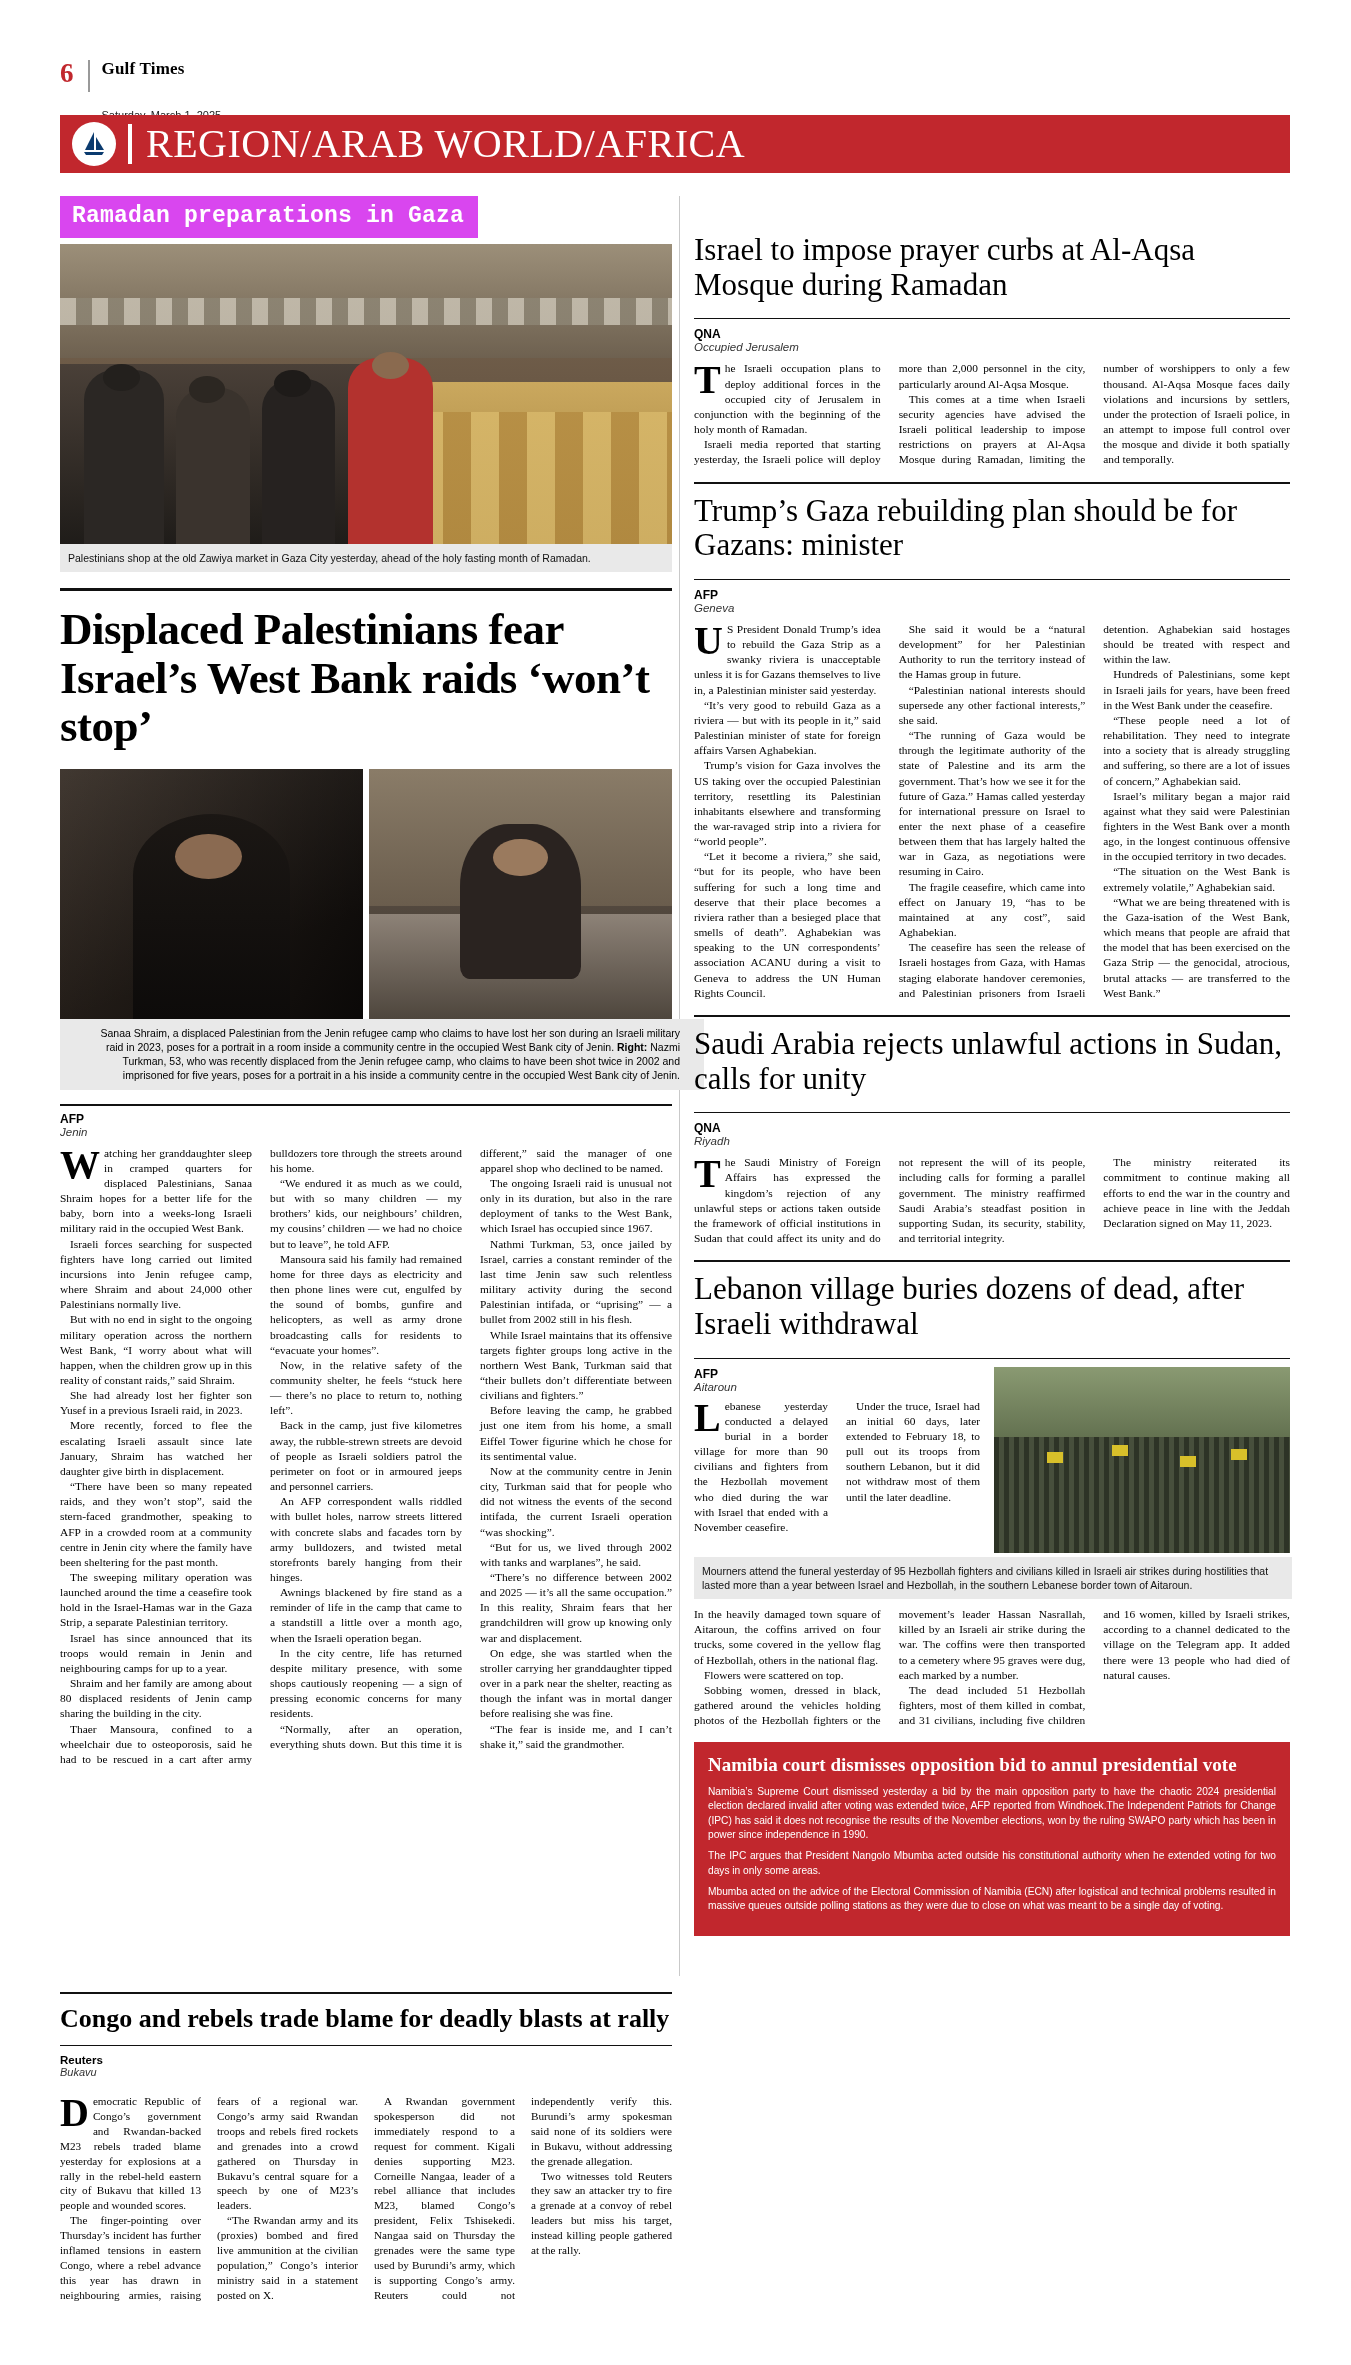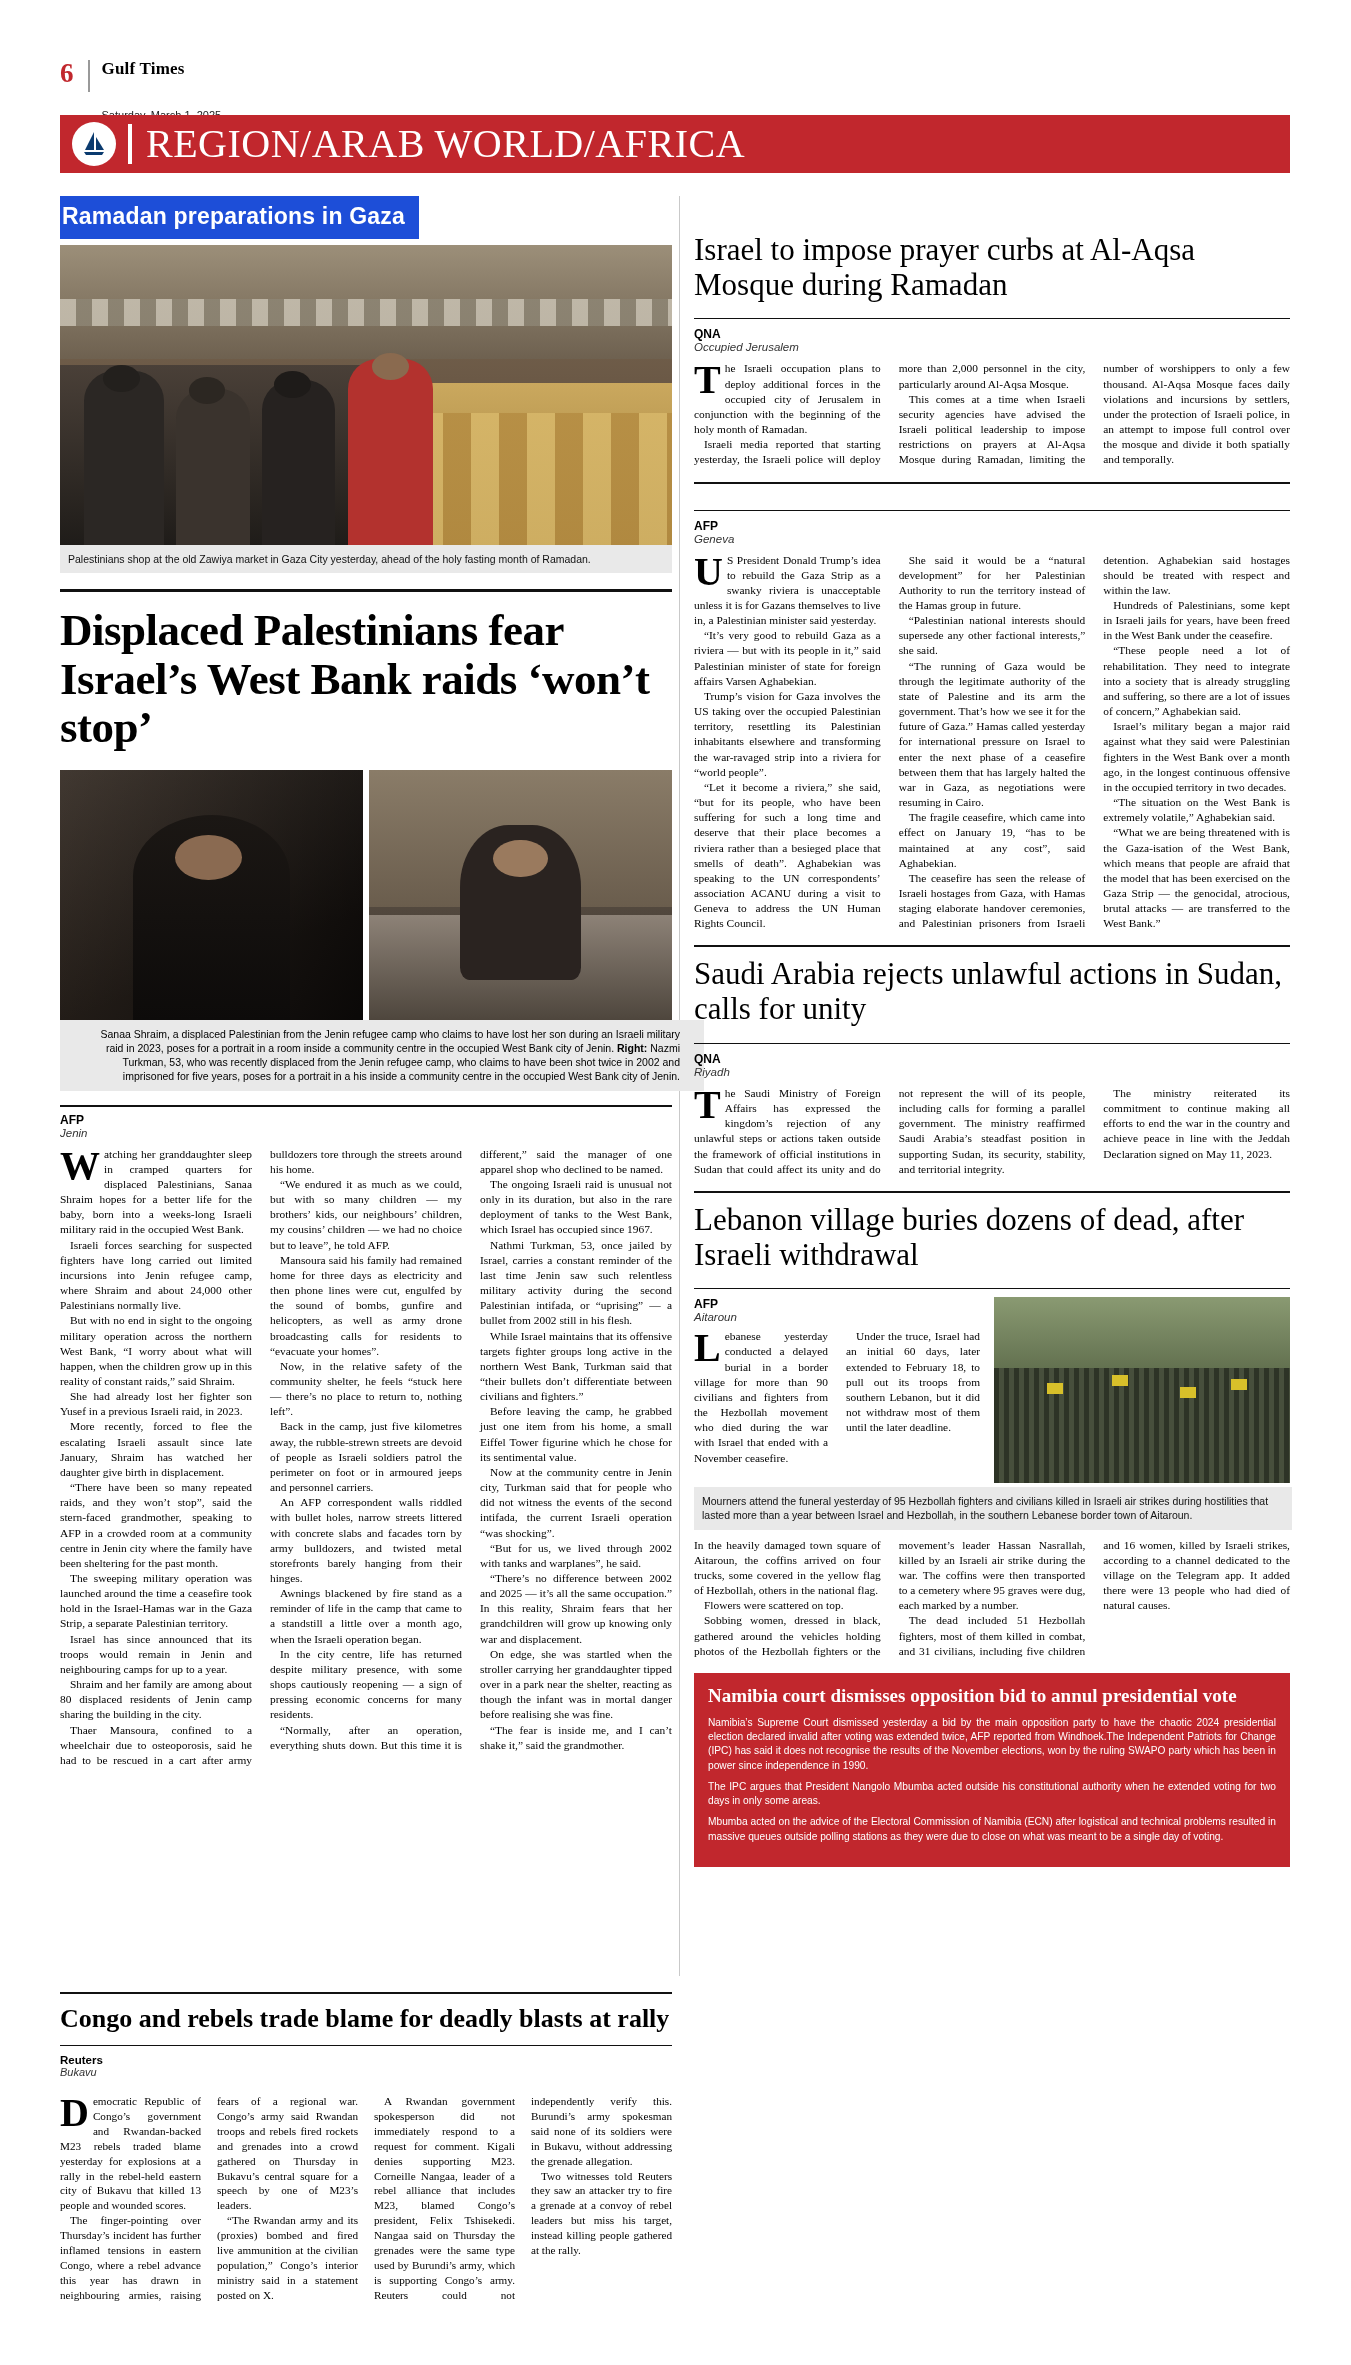--- a/index.html
+++ b/index.html
@@ -133,26 +133,26 @@
     height: 1780px;
     background: #c9c9c9;
   }
 
   
   .photo-block {
     position: relative;
     width: 612px;
   }
   .kicker-bar {
-    background: #1d4ed8;
+    background: #d946ef;
     color: #fff;
-    font-family: Liberation Sans, sans-serif;
+    font-family: Liberation Mono, monospace;
     font-weight: bold;
     font-size: 23px;
-    padding: 7px 14px 9px 2px;
+    padding: 7px 14px 9px 12px;
     display: inline-block;
     letter-spacing: .2px;
   }
   .photo-ramadan {
     width: 612px;
     height: 300px;
     margin-top: 6px;
     position: relative;
     overflow: hidden;
     background: linear-gradient(180deg,#7e6a54 0%, #6b5946 45%, #4c4034 100%);
@@ -546,20 +546,21 @@
       <div class="agency">QNA</div>
       <div class="place">Occupied Jerusalem</div>
     </div>
     <div class="cols-3">
       <p class="first dropcap">The Israeli occupation plans to deploy additional forces in the occupied city of Jerusalem in conjunction with the beginning of the holy month of Ramadan.</p>
       <p>Israeli media reported that starting yesterday, the Israeli police will deploy more than 2,000 personnel in the city, particularly around Al-Aqsa Mosque.</p>
       <p>This comes at a time when Israeli security agencies have advised the Israeli political leadership to impose restrictions on prayers at Al-Aqsa Mosque during Ramadan, limiting the number of worshippers to only a few thousand. Al-Aqsa Mosque faces daily violations and incursions by settlers, under the protection of Israeli police, in an attempt to impose full control over the mosque and divide it both spatially and temporally.</p>
     </div>
 
     <div class="rule-top"></div>
+    <h2 class="r-headline">Trump’s Gaza rebuilding plan should be for Gazans: minister</h2>
     <div class="thin-sep" style="margin-top:16px;"></div>
     <div class="qna-block" style="margin-top:8px;">
       <div class="agency">AFP</div>
       <div class="place">Geneva</div>
     </div>
     <div class="cols-3">
       <p class="first dropcap">US President Donald Trump’s idea to rebuild the Gaza Strip as a swanky riviera is unacceptable unless it is for Gazans themselves to live in, a Palestinian minister said yesterday.</p>
       <p>“It’s very good to rebuild Gaza as a riviera — but with its people in it,” said Palestinian minister of state for foreign affairs Varsen Aghabekian.</p>
       <p>Trump’s vision for Gaza involves the US taking over the occupied Palestinian territory, resettling its Palestinian inhabitants elsewhere and transforming the war-ravaged strip into a riviera for “world people”.</p>
       <p>“Let it become a riviera,” she said, “but for its people, who have been suffering for such a long time and deserve that their place becomes a riviera rather than a besieged place that smells of death”. Aghabekian was speaking to the UN correspondents’ association ACANU during a visit to Geneva to address the UN Human Rights Council.</p>

